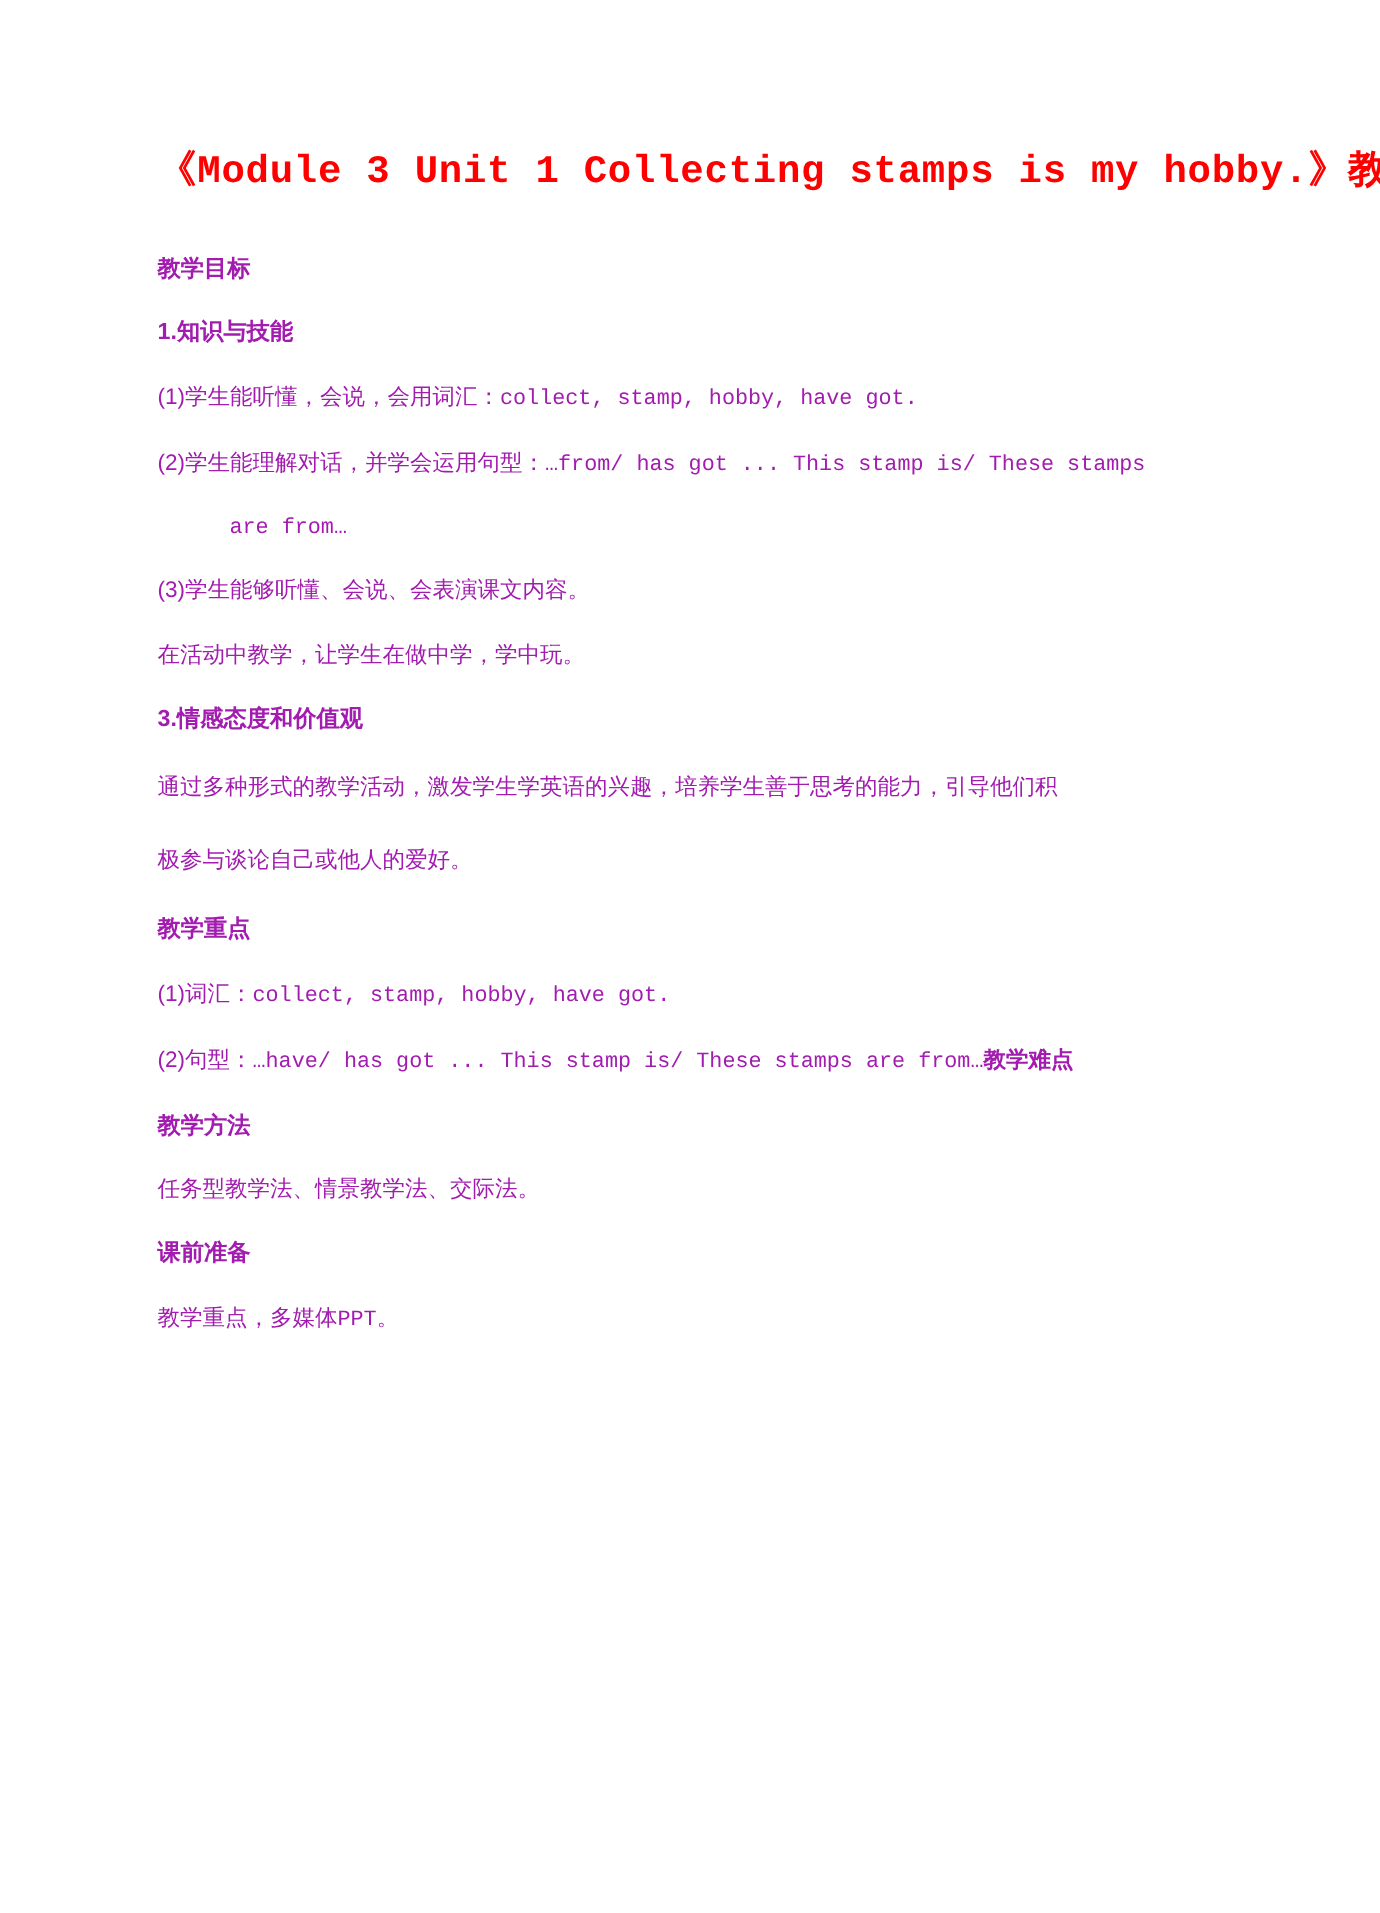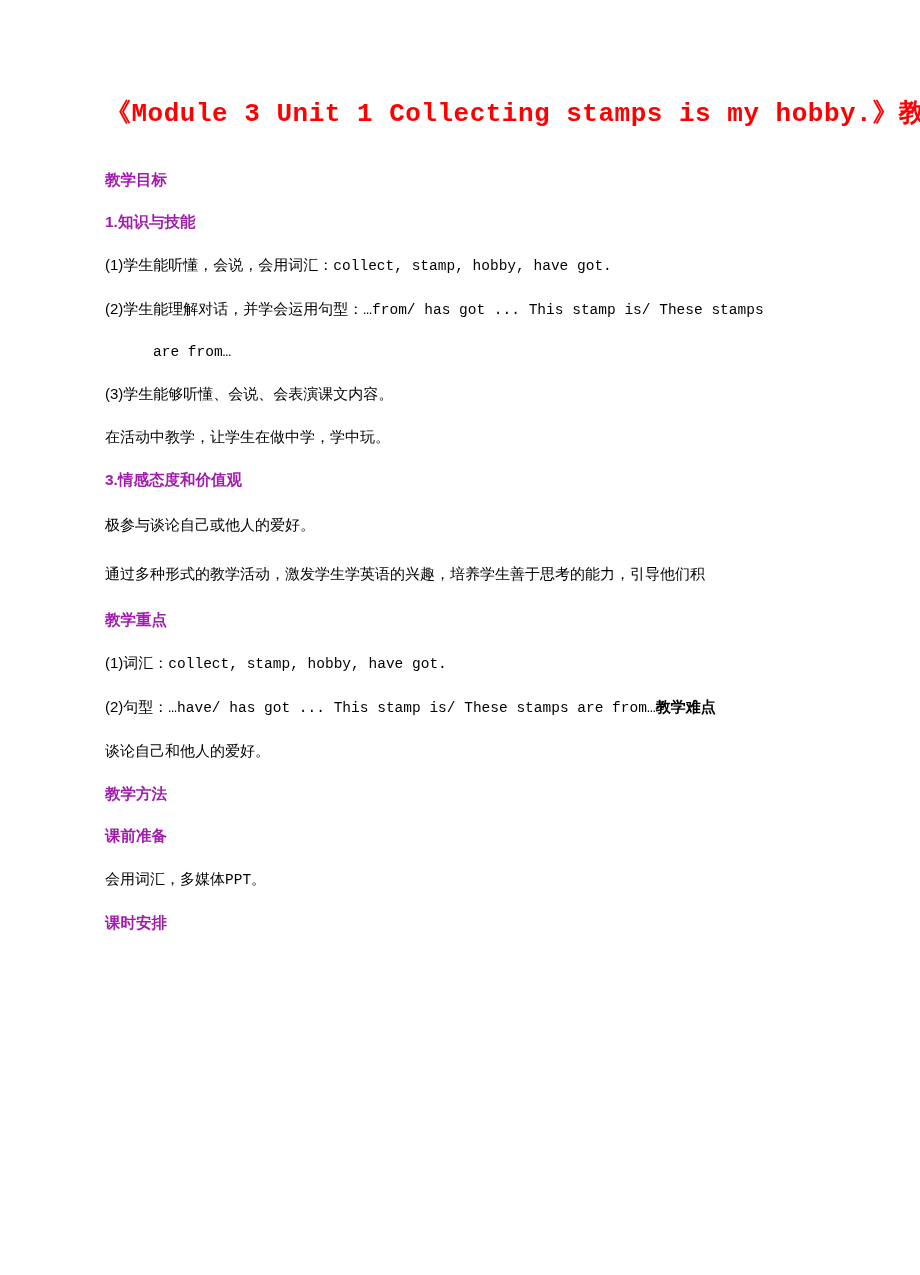--- a/index.html
+++ b/index.html
@@ -44,21 +44,21 @@
     margin: 0 0 0 0;
     padding: 10px 0 9px 0;
     color: #a21caf;
   }
   .para {
     font-family: "Liberation Sans", sans-serif;
     font-size: 15px;
     line-height: 1.6;
     padding: 10px 0 9px 0;
     margin: 0;
-    color: #000000;
+    color: #a21caf;
   }
   .para .mono {
     font-family: "Liberation Mono", monospace;
     font-size: 14.5px;
   }
   .para .bold-cjk {
     font-family: "Liberation Sans", sans-serif;
     font-weight: bold;
     margin-top: 15px;
   }
@@ -90,34 +90,33 @@
 
   <div class="para indent-cont tight"><span class="mono">are from…</span></div>
 
   <div class="para"><span>(3)学生能够听懂、会说、会表演课文内容。</span></div>
 
 
   <div class="para"><span>在活动中教学，让学生在做中学，学中玩。</span></div>
 
   <div class="heading">3.情感态度和价值观</div>
 
+  <div class="para wide-line"><span>通过多种形式的教学活动，激发学生学英语的兴趣，培养学生善于思考的能力，引导他们积</span></div>
+
   <div class="para wide-line"><span>极参与谈论自己或他人的爱好。</span></div>
-
-  <div class="para wide-line"><span>通过多种形式的教学活动，激发学生学英语的兴趣，培养学生善于思考的能力，引导他们积</span></div>
 
   <div class="heading">教学重点</div>
 
   <div class="para"><span>(1)词汇：</span><span class="mono">collect, stamp, hobby, have got.</span></div>
 
   <div class="para"><span>(2)句型：</span><span class="mono">…have/ has got ... This stamp is/ These stamps are from…</span><span class="bold-cjk">教学难点</span></div>
 
-  <div class="para"><span>谈论自己和他人的爱好。</span></div>
 
   <div class="heading">教学方法</div>
 
+  <div class="para"><span>任务型教学法、情景教学法、交际法。</span></div>
 
   <div class="heading">课前准备</div>
 
-  <div class="para"><span>会用词汇，多媒体</span><span class="mono">PPT。</span></div>
+  <div class="para"><span>教学重点，多媒体</span><span class="mono">PPT。</span></div>
 
-  <div class="heading">课时安排</div>
 
 </div>
 
 </body></html>

